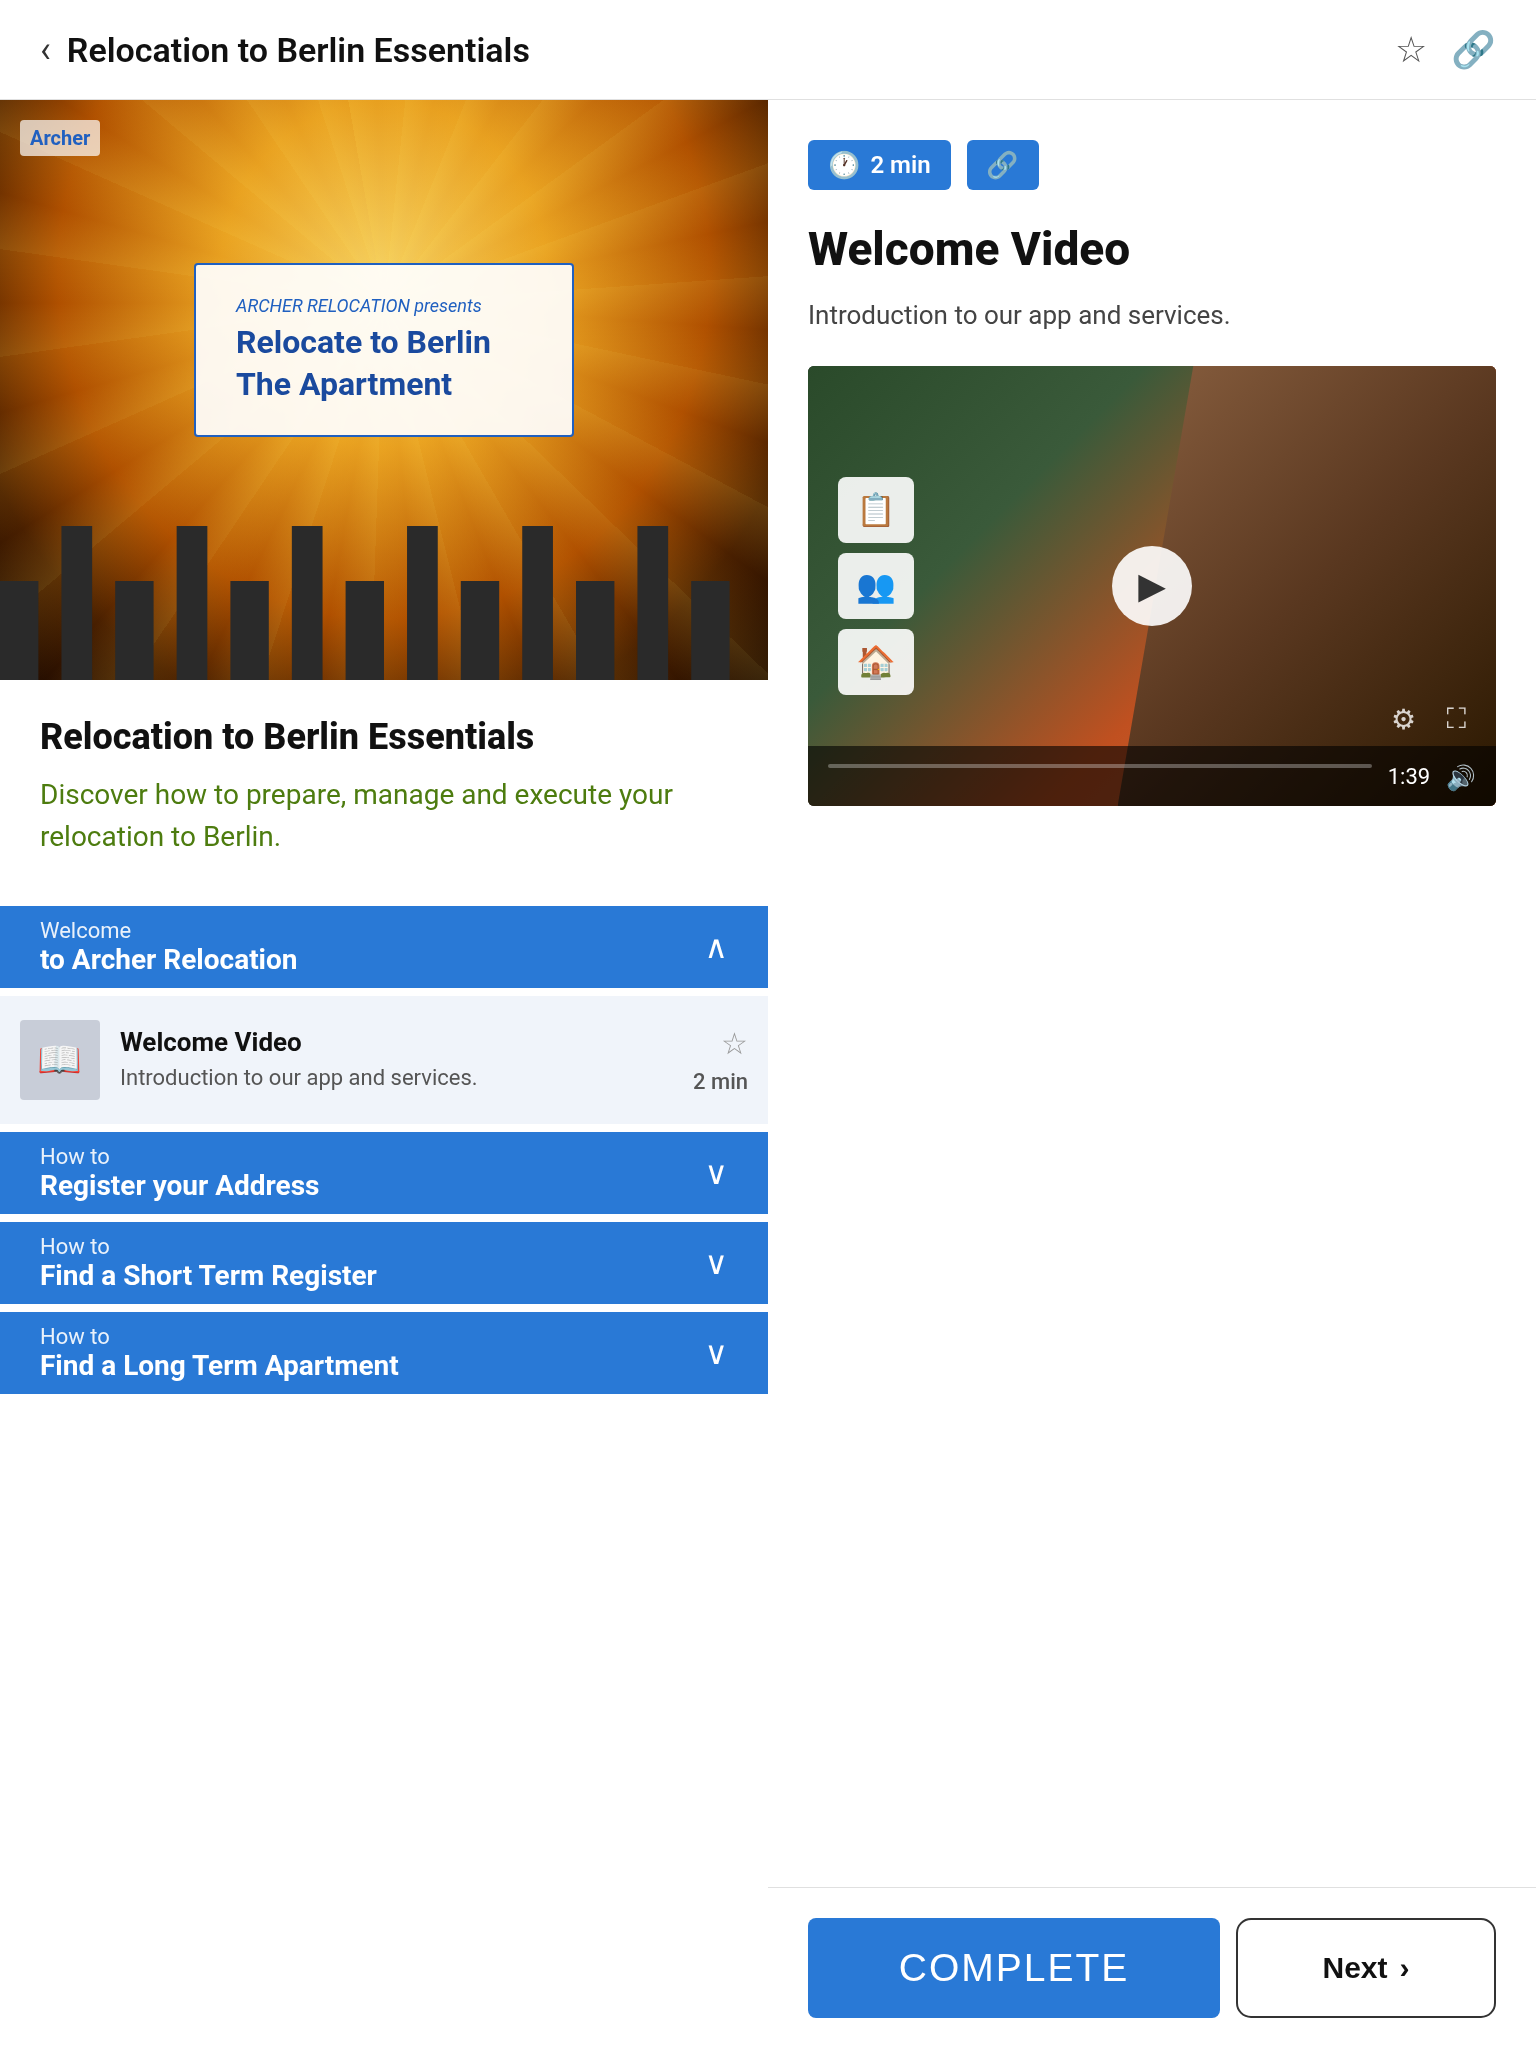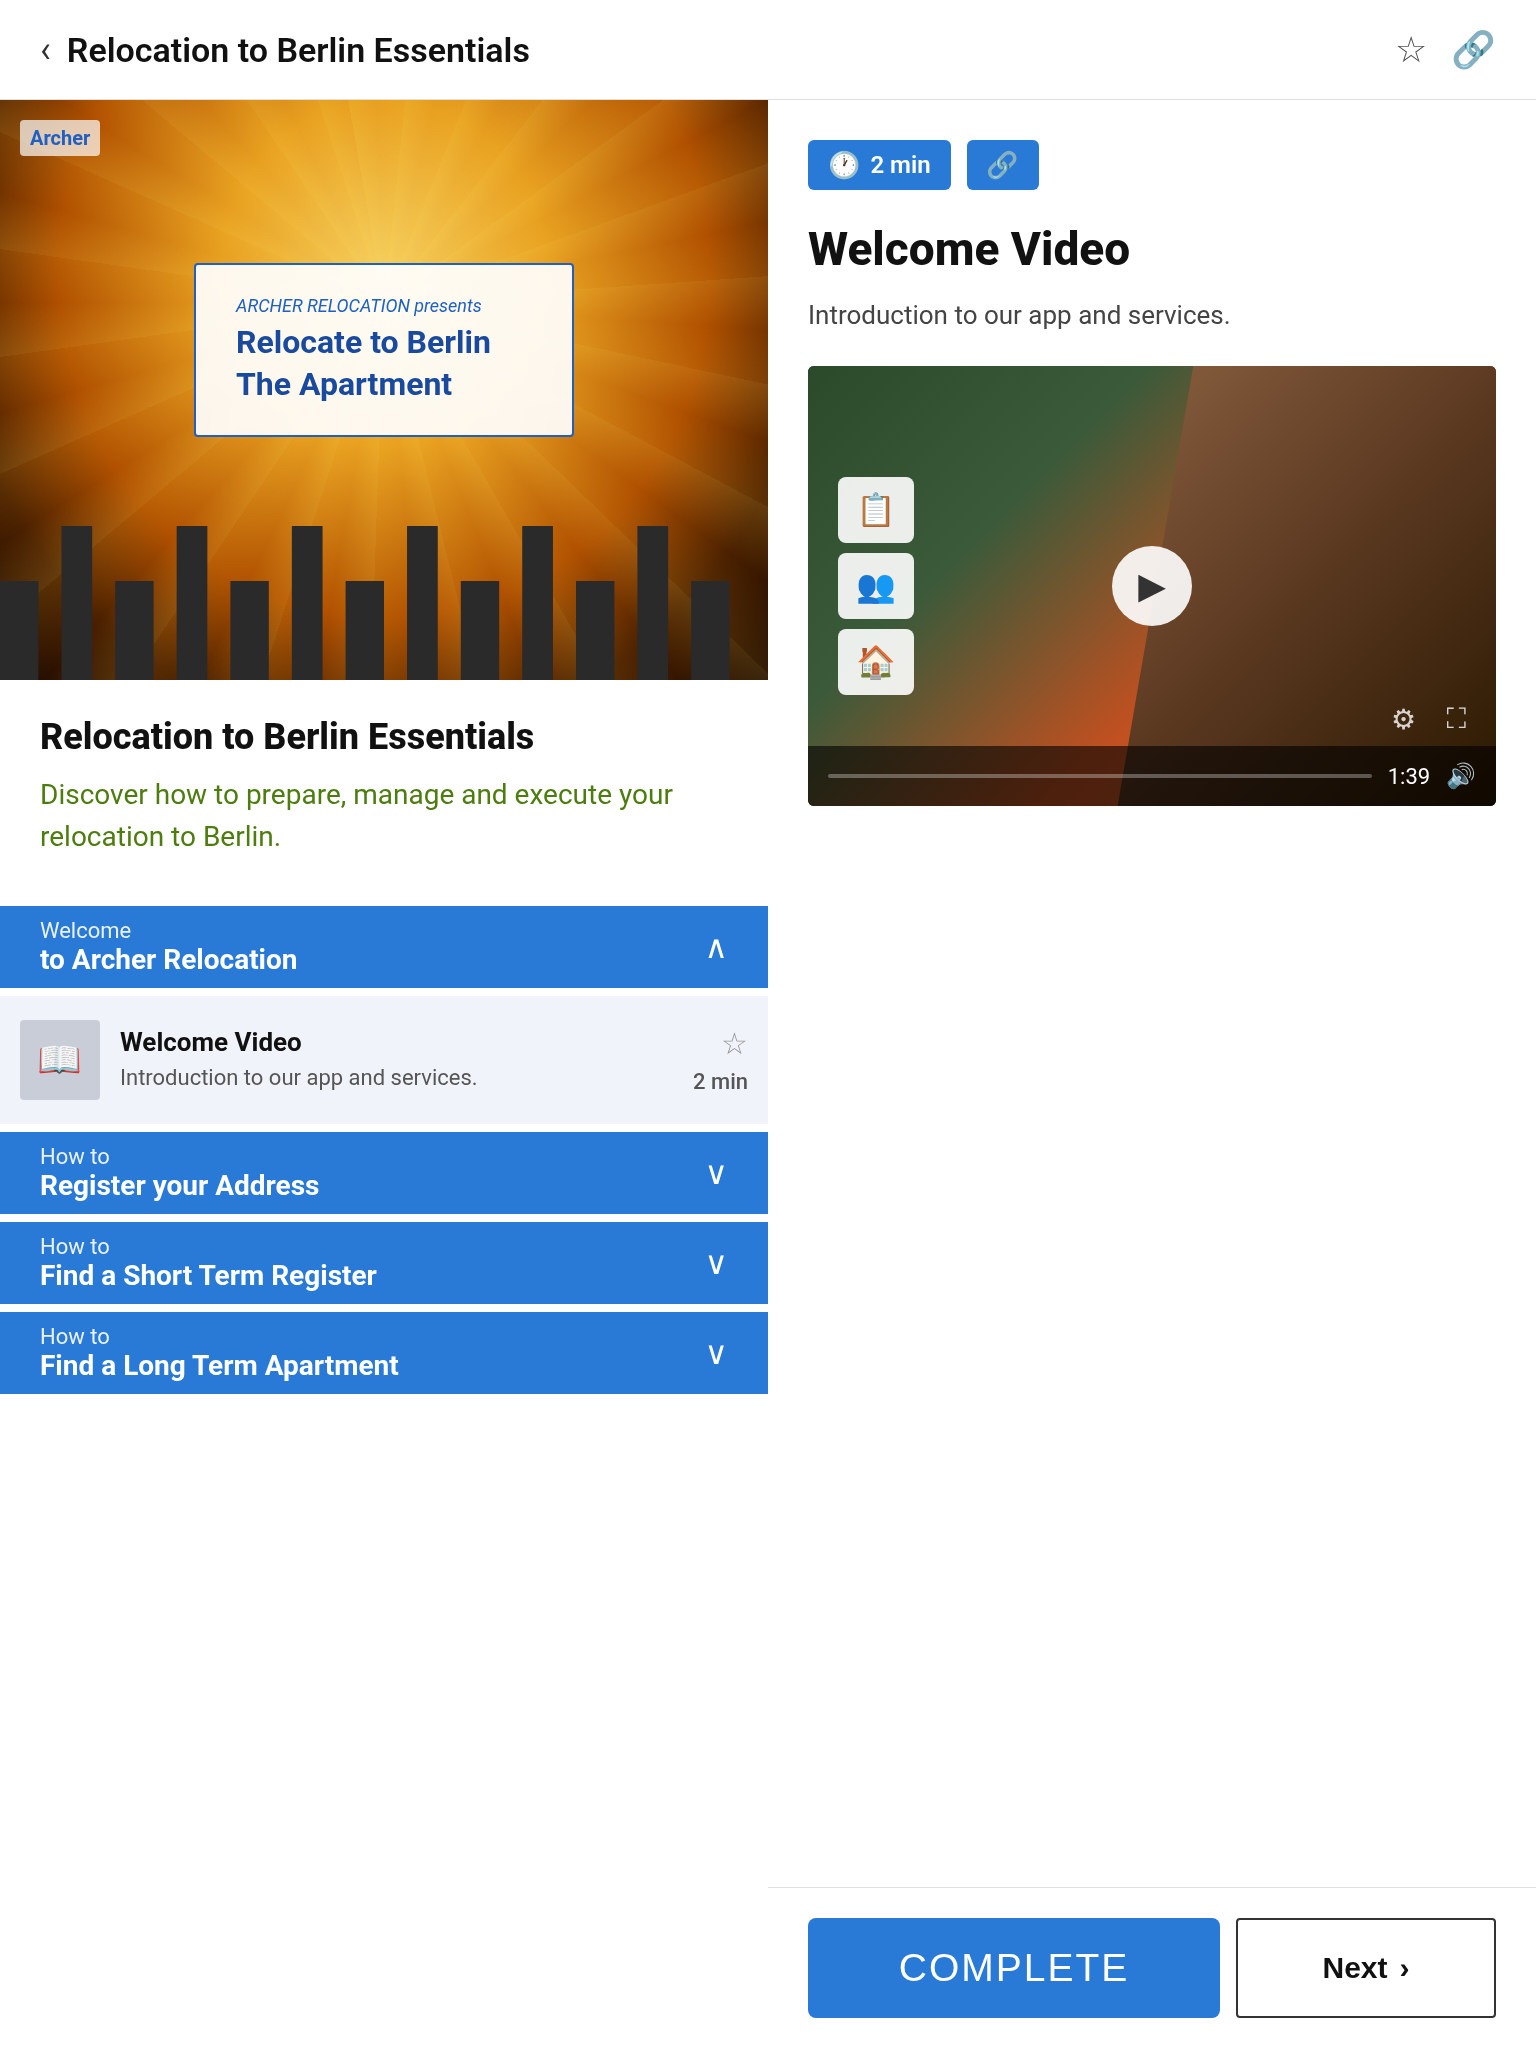--- a/index.html
+++ b/index.html
@@ -320,21 +320,21 @@
       clip-path: polygon(20% 0%, 100% 0%, 100% 100%, 0% 100%);
     }
     .video-bottom-bar {
       position: absolute;
       bottom: 0;
       left: 0;
       right: 0;
       height: 60px;
       background: rgba(0,0,0,0.6);
       display: flex;
-      align-items: center;
+      align-items: flex-start;
       padding: 18px 20px;
       gap: 16px;
     }
     .video-progress {
       flex: 1;
       height: 4px;
       background: rgba(255,255,255,0.3);
       border-radius: 2px;
     }
     .video-time {
@@ -383,21 +383,21 @@
       letter-spacing: 2px;
       padding: 28px 0;
       cursor: pointer;
       text-align: center;
     }
     .btn-next {
       flex: 0 0 260px;
       background: #fff;
       color: #111;
       border: 2.5px solid #333;
-      border-radius: 4px;
+      border-radius: 15px;
       font-size: 30px;
       font-weight: 600;
       padding: 12px 0;
       cursor: pointer;
       display: flex;
       align-items: center;
       justify-content: center;
       gap: 12px;
     }
   </style>

